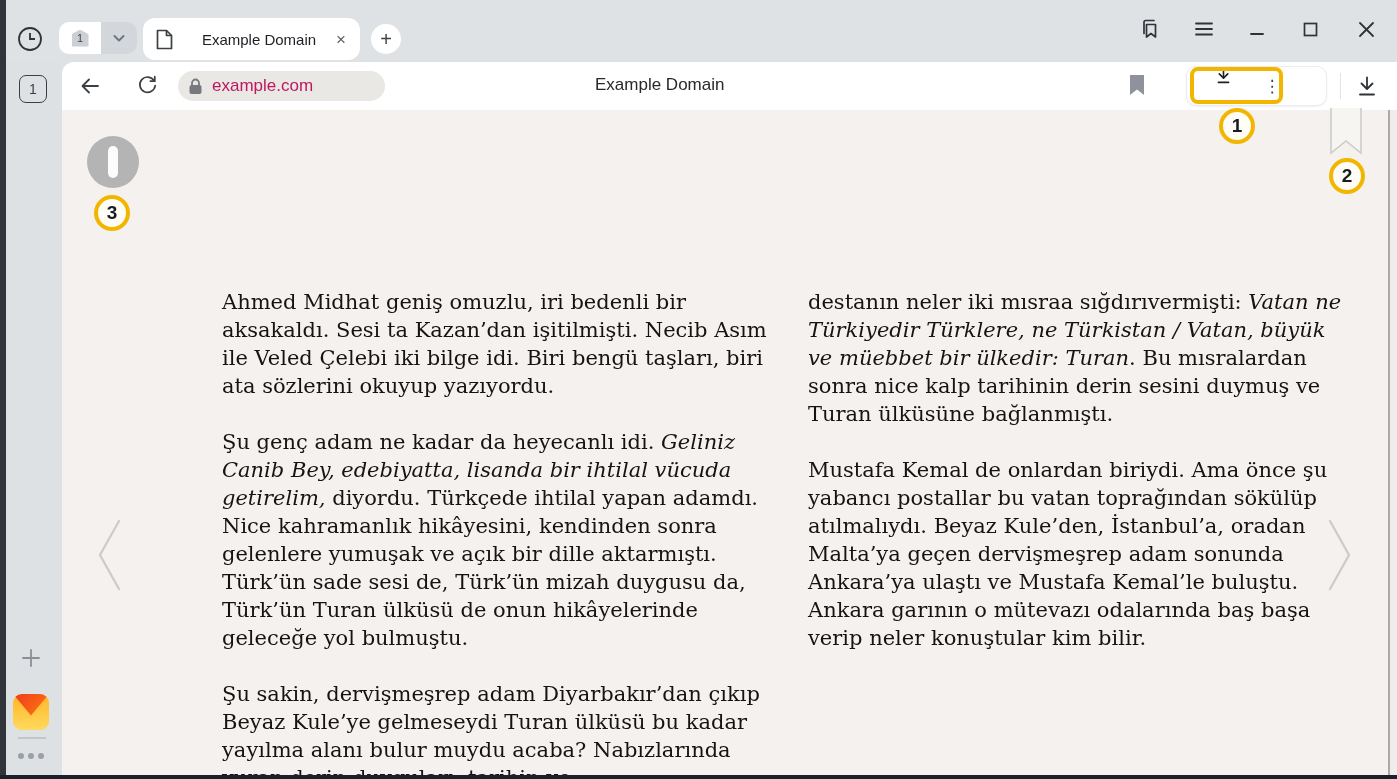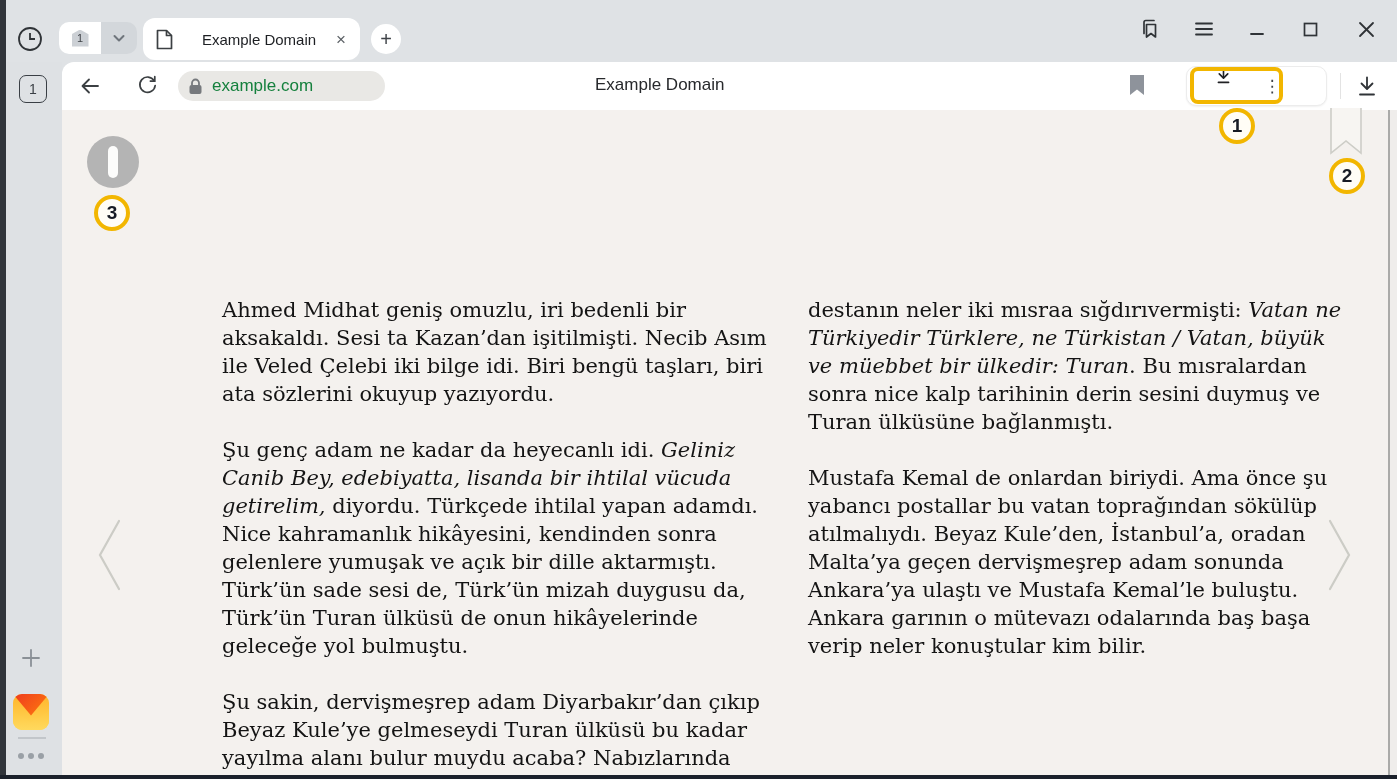--- a/index.html
+++ b/index.html
@@ -44,38 +44,38 @@
   .tab-close{font-size:17px;color:#5c6166;line-height:1;padding:0 2px;cursor:default;}
   .newtab-btn{left:371px;top:24px;width:30px;height:30px;border-radius:50%;background:#ffffff;
      display:flex;align-items:center;justify-content:center;font-size:20px;color:#3f4348;font-weight:300;}
   .winctl{top:16px;width:26px;height:26px;display:flex;align-items:center;justify-content:center;}
 
   
   .toolbar{left:62px;top:62px;width:1335px;height:48px;background:#ffffff;border-radius:12px 0 0 0;}
   .tb-icon{top:74px;width:24px;height:24px;}
   .url-pill{left:178px;top:71px;width:207px;height:30px;background:#e9e8e5;border-radius:15px;
      display:flex;align-items:center;padding-left:10px;box-sizing:border-box;gap:9px;}
-  .url-text{font-size:17px;color:#15803d;}
+  .url-text{font-size:17px;color:#be185d;}
   .page-title{left:595px;top:75px;font-size:17px;color:#27292c;}
   .bm-flag{left:1128px;top:74px;width:20px;height:24px;}
   .save-group{left:1186px;top:66px;width:141px;height:40px;background:#ffffff;border:1px solid #ececec;
      border-radius:10px;box-sizing:border-box;box-shadow:0 1px 2px rgba(0,0,0,0.06);
      display:flex;align-items:center;}
   .save-btn{display:flex;align-items:center;gap:24px;padding:0 10px 0 14px;height:100%;flex-direction:column;}
   .save-label{font-size:15px;color:#202124;}
   .save-more{width:34px;height:100%;display:flex;align-items:center;justify-content:center;
      font-size:17px;color:#3f4348;border-left:0;}
   .tb-sep{left:1340px;top:73px;width:1px;height:26px;background:#e3e3e3;}
   .dl-btn{left:1355px;top:74px;width:26px;height:26px;}
 
   
   .content{left:62px;top:110px;width:1335px;height:665px;background:#f4f1ee;}
   .columns{left:160px;top:170px;width:1132px;display:flex;gap:40px;}
   .col{width:546px;font-family:"DejaVu Serif",serif;font-size:21px;line-height:28px;color:#141414;}
-  .col p{margin:16px 0 28px 0;}
+  .col p{margin:8px 0 28px 0;}
   .col .em{font-weight:normal;font-style:italic;}
   .play-btn{left:87px;top:136px;width:52px;height:52px;border-radius:50%;background:#b4b4b4;
      display:flex;align-items:center;justify-content:center;}
   .play-bar{width:10px;height:32px;border-radius:5px;background:#fcfcfb;}
   .nav-chevron{top:408px;width:30px;height:74px;}
   .ribbon{left:1329px;top:108px;width:34px;height:48px;}
 
   
   .anno-circle{width:28px;height:28px;border:4.5px solid #f2b600;border-radius:50%;background:#fffdf6;
      display:flex;align-items:center;justify-content:center;font-weight:bold;font-size:19px;color:#171b24;

